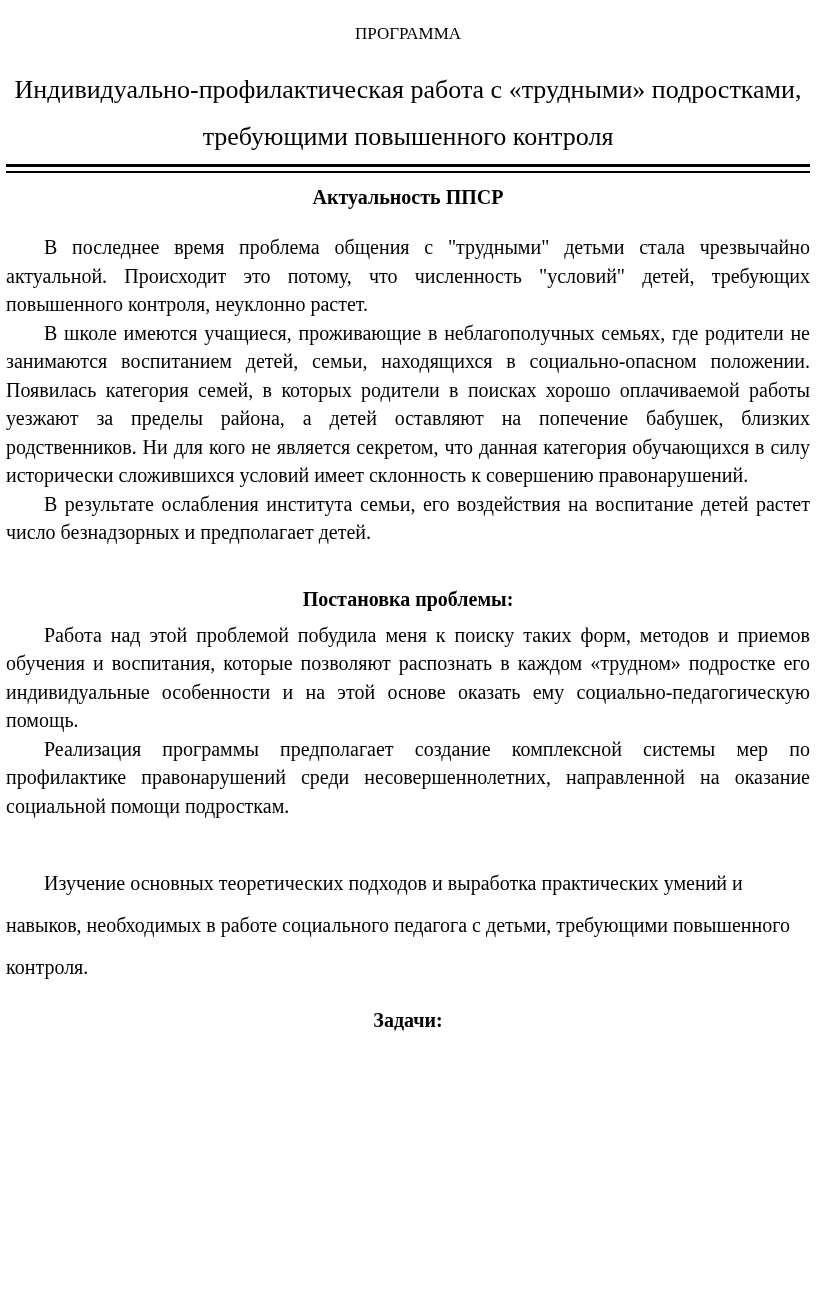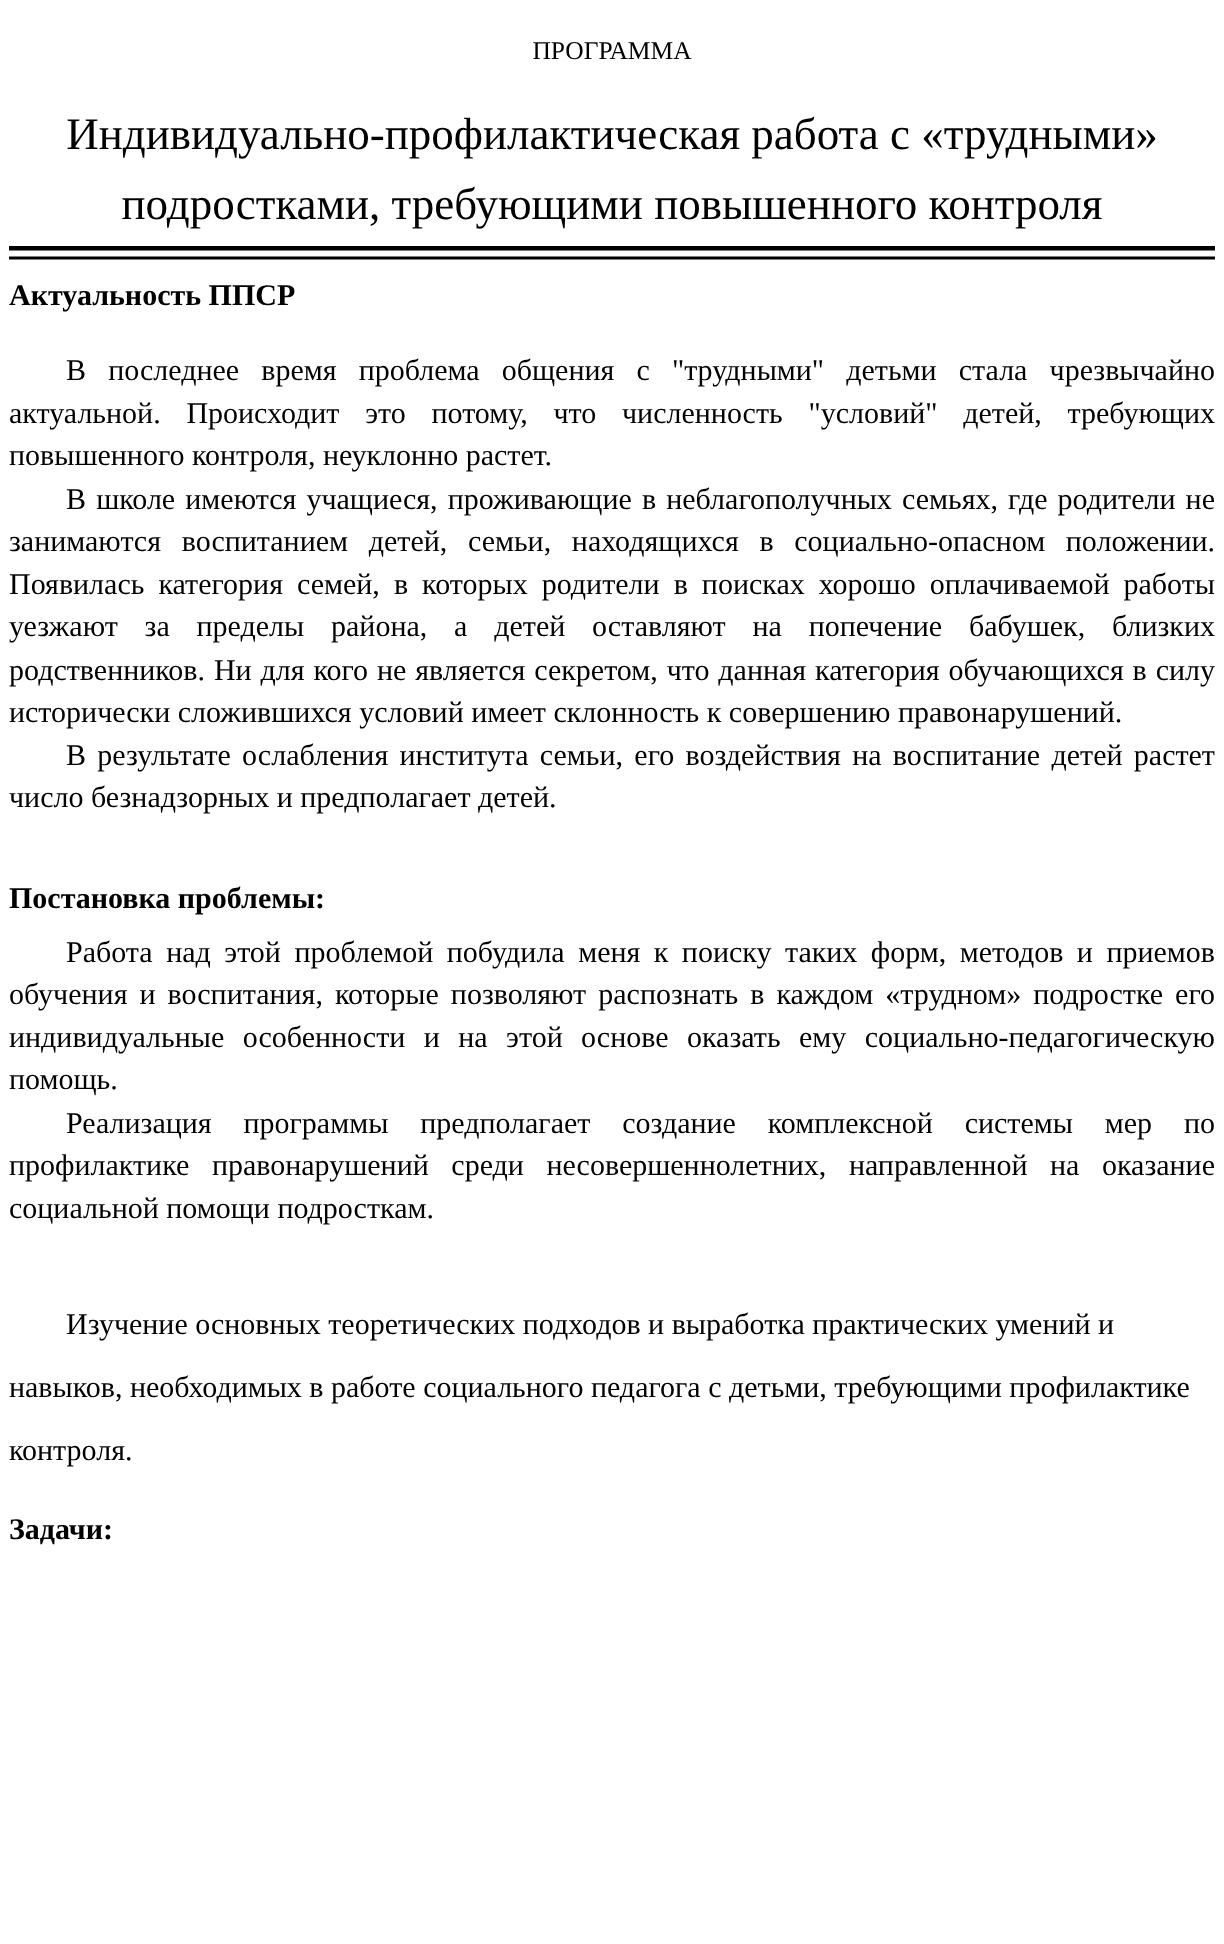--- a/index.html
+++ b/index.html
@@ -23,54 +23,55 @@
     text-align: center;
     font-size: 17px;
     line-height: 20px;
   }
   .kicker-1 { margin-bottom: 22px; }
   .kicker-2 { margin-bottom: 0; }
   .doc-title {
     margin: 16px 0 0 0;
     font-weight: normal;
     text-align: center;
-    font-size: 30px;
+    font-size: 26px;
     line-height: 47px;
   }
   .double-rule {
     margin-top: 4px;
     height: 4px;
     border-top: 3px solid #000;
     border-bottom: 2px solid #000;
   }
   .caption {
     margin-top: 9px;
     text-align: center;
     font-size: 13px;
     line-height: 15px;
   }
   .section-heading-centered {
     margin: 12px 0 24px 0;
-    text-align: left;
+    text-align: center;
     font-size: 20px;
     font-weight: bold;
     line-height: 24px;
   }
   p.body {
     margin: 0;
     font-size: 20px;
     line-height: 28.5px;
     text-align: justify;
     text-indent: 38px;
   }
   .run-heading {
     margin: 0;
     font-size: 20px;
     font-weight: bold;
     line-height: 24px;
+    text-align: center;
   }
   .h-problem { margin-top: 40px; margin-bottom: 10px; }
   .h-goal    { margin-top: 128px; }
   .h-tasks   { margin-top: 20px; }
   p.body.spaced {
     margin-top: 42px;
     text-align: left;
     line-height: 42px;
   }
 </style>
@@ -95,17 +96,17 @@
 
   <p class="body">В результате ослабления института семьи, его воздействия на воспитание детей растет число безнадзорных и предполагает детей.</p>
 
   <h3 class="run-heading h-problem">Постановка проблемы:</h3>
 
   <p class="body">Работа над этой проблемой побудила меня к поиску таких форм, методов и приемов обучения и воспитания, которые позволяют распознать в каждом «трудном» подростке его индивидуальные особенности и на этой основе оказать ему социально-педагогическую помощь.</p>
 
   <p class="body">Реализация программы предполагает создание комплексной системы мер по профилактике правонарушений среди несовершеннолетних, направленной на оказание социальной помощи подросткам.</p>
 
 
-  <p class="body spaced">Изучение основных теоретических подходов и выработка практических умений и навыков, необходимых в работе социального педагога с детьми, требующими профилактике контроля.</p>
+  <p class="body spaced">Изучение основных теоретических подходов и выработка практических умений и навыков, необходимых в работе социального педагога с детьми, требующими повышенного контроля.</p>
 
   <h3 class="run-heading h-tasks">Задачи:</h3>
 
 </div>
 
 </body></html>

